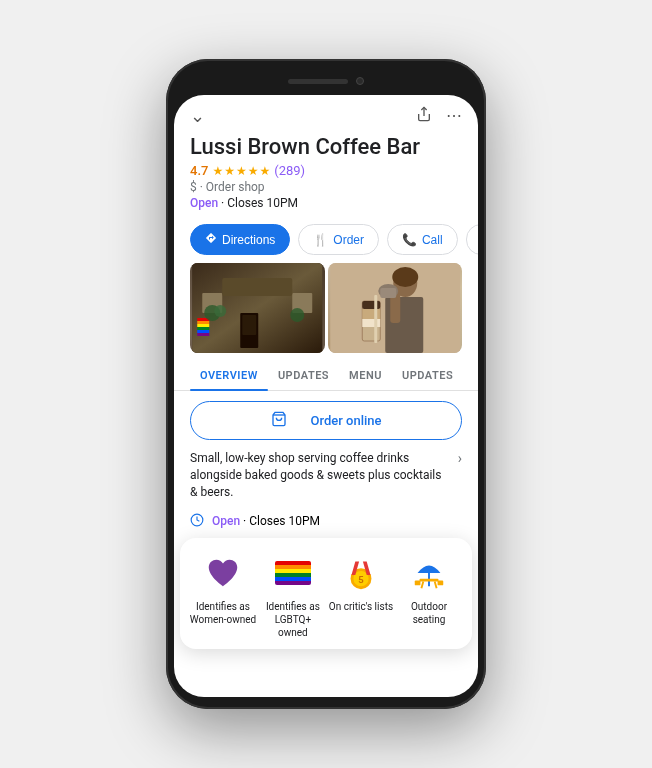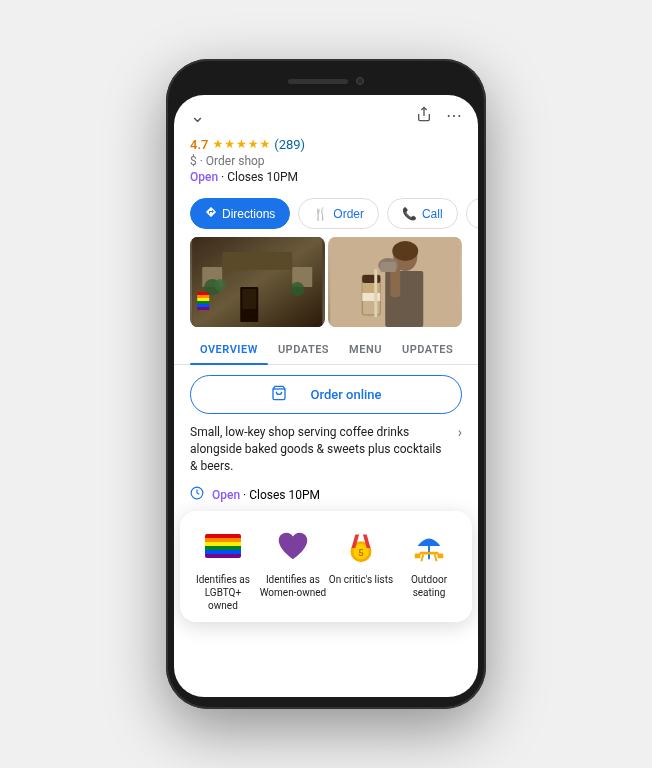--- a/index.html
+++ b/index.html
@@ -93,40 +93,40 @@
       padding: 4px 16px 8px;
     }
     .business-name {
       font-size: 22px;
       font-weight: 500;
       color: #202124;
       line-height: 1.2;
     }
     .rating-row {
       display: flex;
-      align-items: flex-start;
+      align-items: flex-end;
       gap: 4px;
       margin-top: 3px;
     }
     .rating-number {
       font-size: 13px;
       color: #e37400;
       font-weight: 500;
     }
     .stars {
       display: flex;
       gap: 1px;
     }
     .star {
       color: #f9ab00;
       font-size: 12px;
     }
     .review-count {
       font-size: 13px;
-      color: #0369a1;
+      color: #8b5cf6;
     }
     .category-row {
       font-size: 12px;
       color: #70757a;
       margin-top: 2px;
     }
     .hours-row {
       font-size: 12px;
       margin-top: 2px;
     }
@@ -347,20 +347,21 @@
               <path d="M4 12v8a2 2 0 0 0 2 2h12a2 2 0 0 0 2-2v-8"></path>
               <polyline points="16 6 12 2 8 6"></polyline>
               <line x1="12" y1="2" x2="12" y2="15"></line>
             </svg>
           </span>
           <span class="top-icon">⋯</span>
         </div>
       </div>
 
       <div class="business-section">
+        <div class="business-name">Lussi Brown Coffee Bar</div>
         <div class="rating-row">
           <span class="rating-number">4.7</span>
           <div class="stars">
             <span class="star">★</span>
             <span class="star">★</span>
             <span class="star">★</span>
             <span class="star">★</span>
             <span class="star">★</span>
           </div>
           <span class="review-count">(289)</span>
@@ -488,43 +489,43 @@
         <span class="hours-info-text">
           <span class="open-text">Open</span>
           <span>· Closes 10PM</span>
         </span>
       </div>
 
       <div class="bottom-card">
 
         <div class="attribute-item">
           <div class="attr-icon-wrap">
+            <svg class="heart-svg" viewBox="0 0 40 40">
+              <path d="M20 34 C20 34 5 24 5 14 C5 9 9 6 13 6 C16 6 18.5 7.5 20 10 C21.5 7.5 24 6 27 6 C31 6 35 9 35 14 C35 24 20 34 20 34Z" fill="#7b3fa0"></path>
+            </svg>
+          </div>
+          <span class="attr-label">Identifies as Women-owned</span>
+        </div>
+
+        <div class="attribute-item">
+          <div class="attr-icon-wrap">
             <div class="pride-flag">
               <div class="pride-stripe" style="background:#e40303;"></div>
               <div class="pride-stripe" style="background:#ff8c00;"></div>
               <div class="pride-stripe" style="background:#ffed00;"></div>
               <div class="pride-stripe" style="background:#008026;"></div>
               <div class="pride-stripe" style="background:#004dff;"></div>
               <div class="pride-stripe" style="background:#750787;"></div>
             </div>
           </div>
           <span class="attr-label">Identifies as LGBTQ+ owned</span>
         </div>
 
         <div class="attribute-item">
           <div class="attr-icon-wrap">
-            <svg class="heart-svg" viewBox="0 0 40 40">
-              <path d="M20 34 C20 34 5 24 5 14 C5 9 9 6 13 6 C16 6 18.5 7.5 20 10 C21.5 7.5 24 6 27 6 C31 6 35 9 35 14 C35 24 20 34 20 34Z" fill="#7b3fa0"></path>
-            </svg>
-          </div>
-          <span class="attr-label">Identifies as Women-owned</span>
-        </div>
-
-        <div class="attribute-item">
-          <div class="attr-icon-wrap">
             <svg class="medal-svg" viewBox="0 0 40 40">
 
               <circle cx="20" cy="26" r="11" fill="#f9ab00"></circle>
               <circle cx="20" cy="26" r="8" fill="#ffcd00"></circle>
 
               <polygon points="14,8 18,8 14,22 10,22" fill="#e53935"></polygon>
 
               <polygon points="22,8 26,8 30,22 26,22" fill="#e53935"></polygon>
 
               <text x="20" y="30" text-anchor="middle" font-size="10" fill="#c87000" font-weight="bold">5</text>

